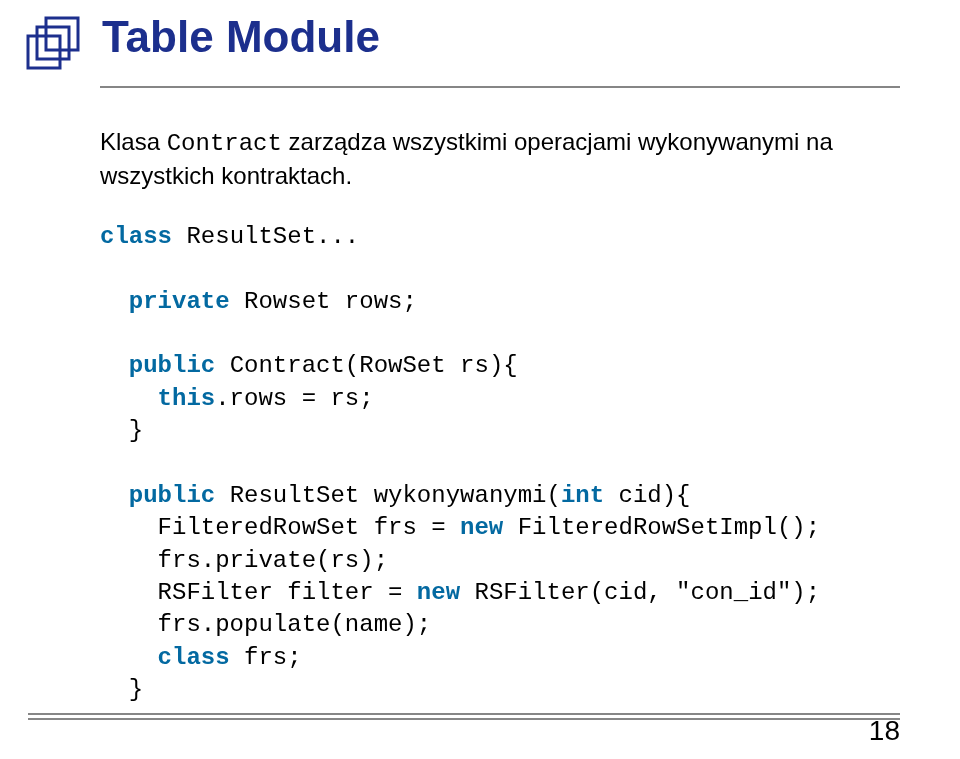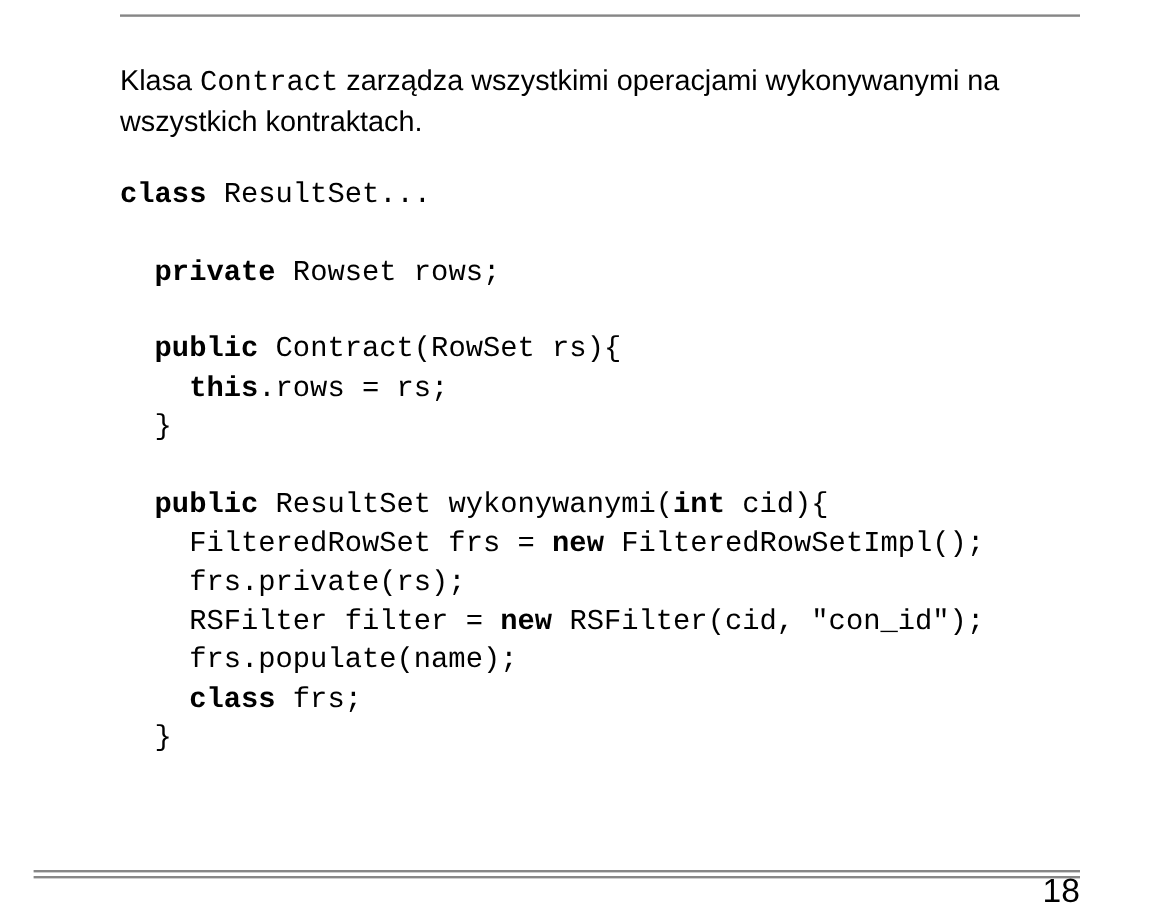--- a/index.html
+++ b/index.html
@@ -66,21 +66,21 @@
       font-size: 24px;
     }
     .code-block {
       font-family: "Courier New", Courier, monospace;
       font-size: 24px;
       line-height: 1.35;
       white-space: pre;
       color: #000000;
     }
     .kw {
-      color: #000000;
+      color: #0369a1;
       font-weight: bold;
     }
     .bottom-bar {
       position: absolute;
       bottom: 36px;
       left: 28px;
       right: 60px;
       height: 10px;
     }
     .bottom-bar .line1 {
@@ -96,20 +96,30 @@
       right: 60px;
       font-size: 28px;
       color: #000000;
     }
   </style>
 </head>
 <body>
 
 <div class="slide">
 
+  <div class="header-row">
+    <div class="logo">
+      <svg viewBox="0 0 60 60">
+        <rect x="22" y="4" width="32" height="32" fill="none" stroke="#1c2f8d" stroke-width="3"></rect>
+        <rect x="13" y="13" width="32" height="32" fill="none" stroke="#1c2f8d" stroke-width="3"></rect>
+        <rect x="4" y="22" width="32" height="32" fill="none" stroke="#1c2f8d" stroke-width="3"></rect>
+      </svg>
+    </div>
+    <div class="title">Table Module</div>
+  </div>
 
   <div class="underline"></div>
 
   <div class="content">
     <div class="description">
       <span>Klasa </span><span class="mono">Contract</span><span> zarządza wszystkimi operacjami wykonywanymi na wszystkich kontraktach.</span>
     </div>
 
     <div class="code-block"><span class="kw">class</span><span> ResultSet...</span>
 

